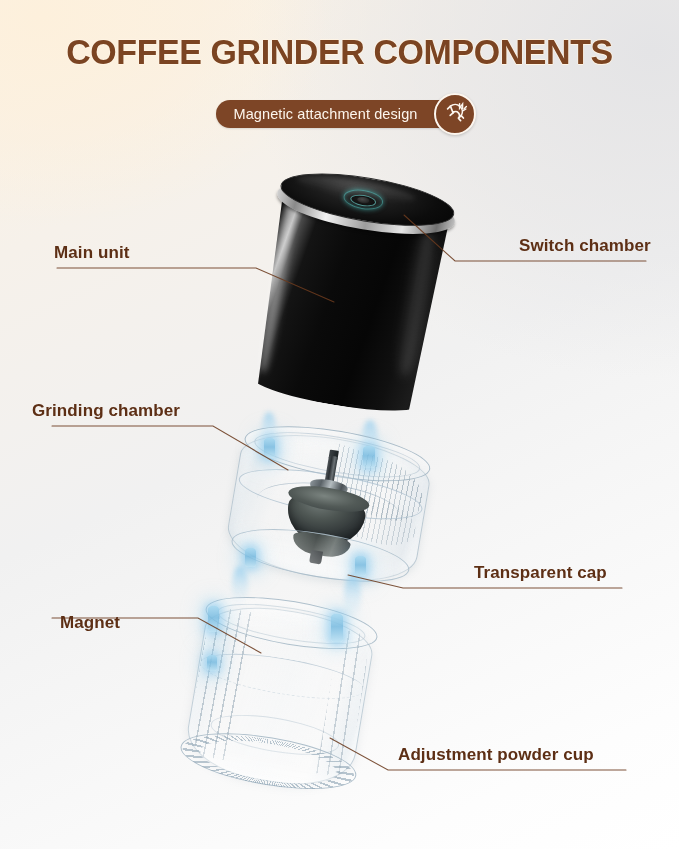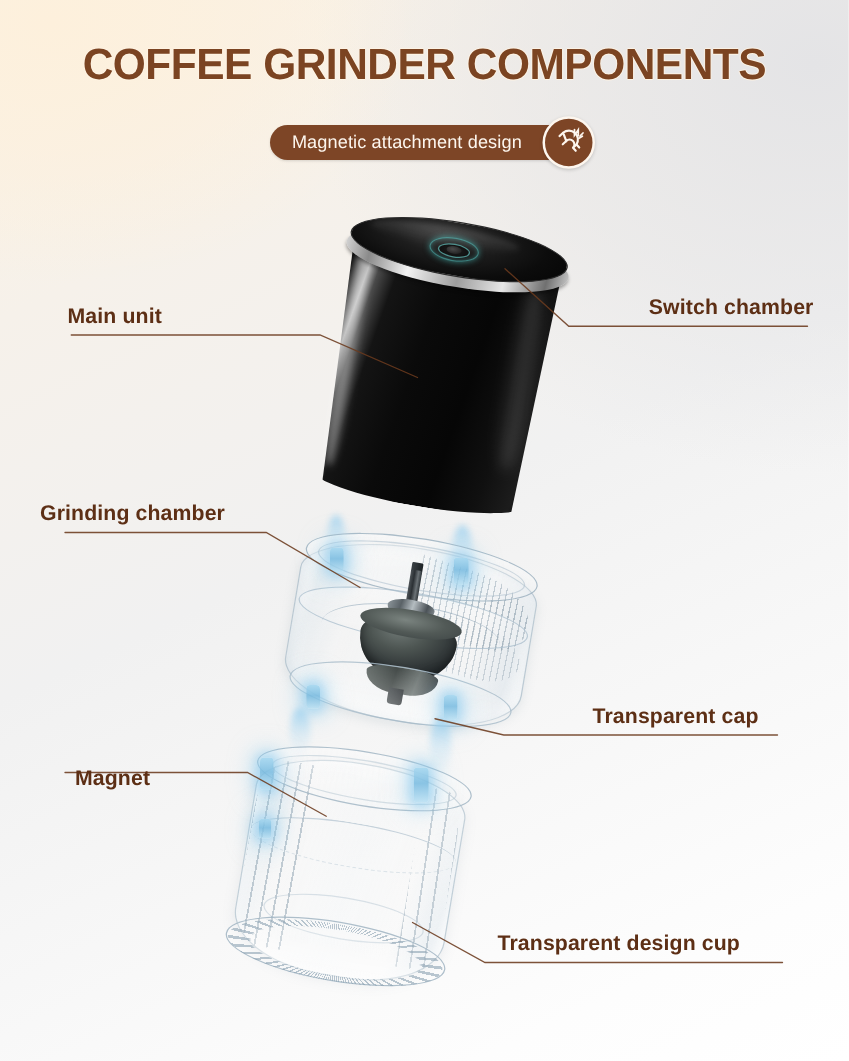--- a/index.html
+++ b/index.html
@@ -491,15 +491,15 @@
 
       <path d="M626 770 L388 770 L330 738" opacity="0.88"></path>
     </g>
   </svg>
 
   <div class="callout-text" style="left:54px; top:243px;">Main unit</div>
   <div class="callout-text" style="left:519px; top:236px;">Switch chamber</div>
   <div class="callout-text" style="left:32px; top:401px;">Grinding chamber</div>
   <div class="callout-text" style="left:474px; top:563px;">Transparent cap</div>
   <div class="callout-text" style="left:60px; top:591px;margin-top:22px;">Magnet</div>
-  <div class="callout-text" style="left:398px; top:745px;">Transparent design cup</div>
+  <div class="callout-text" style="left:398px; top:745px;">Adjustment powder cup</div>
 
 </div>
 
 </body></html>

